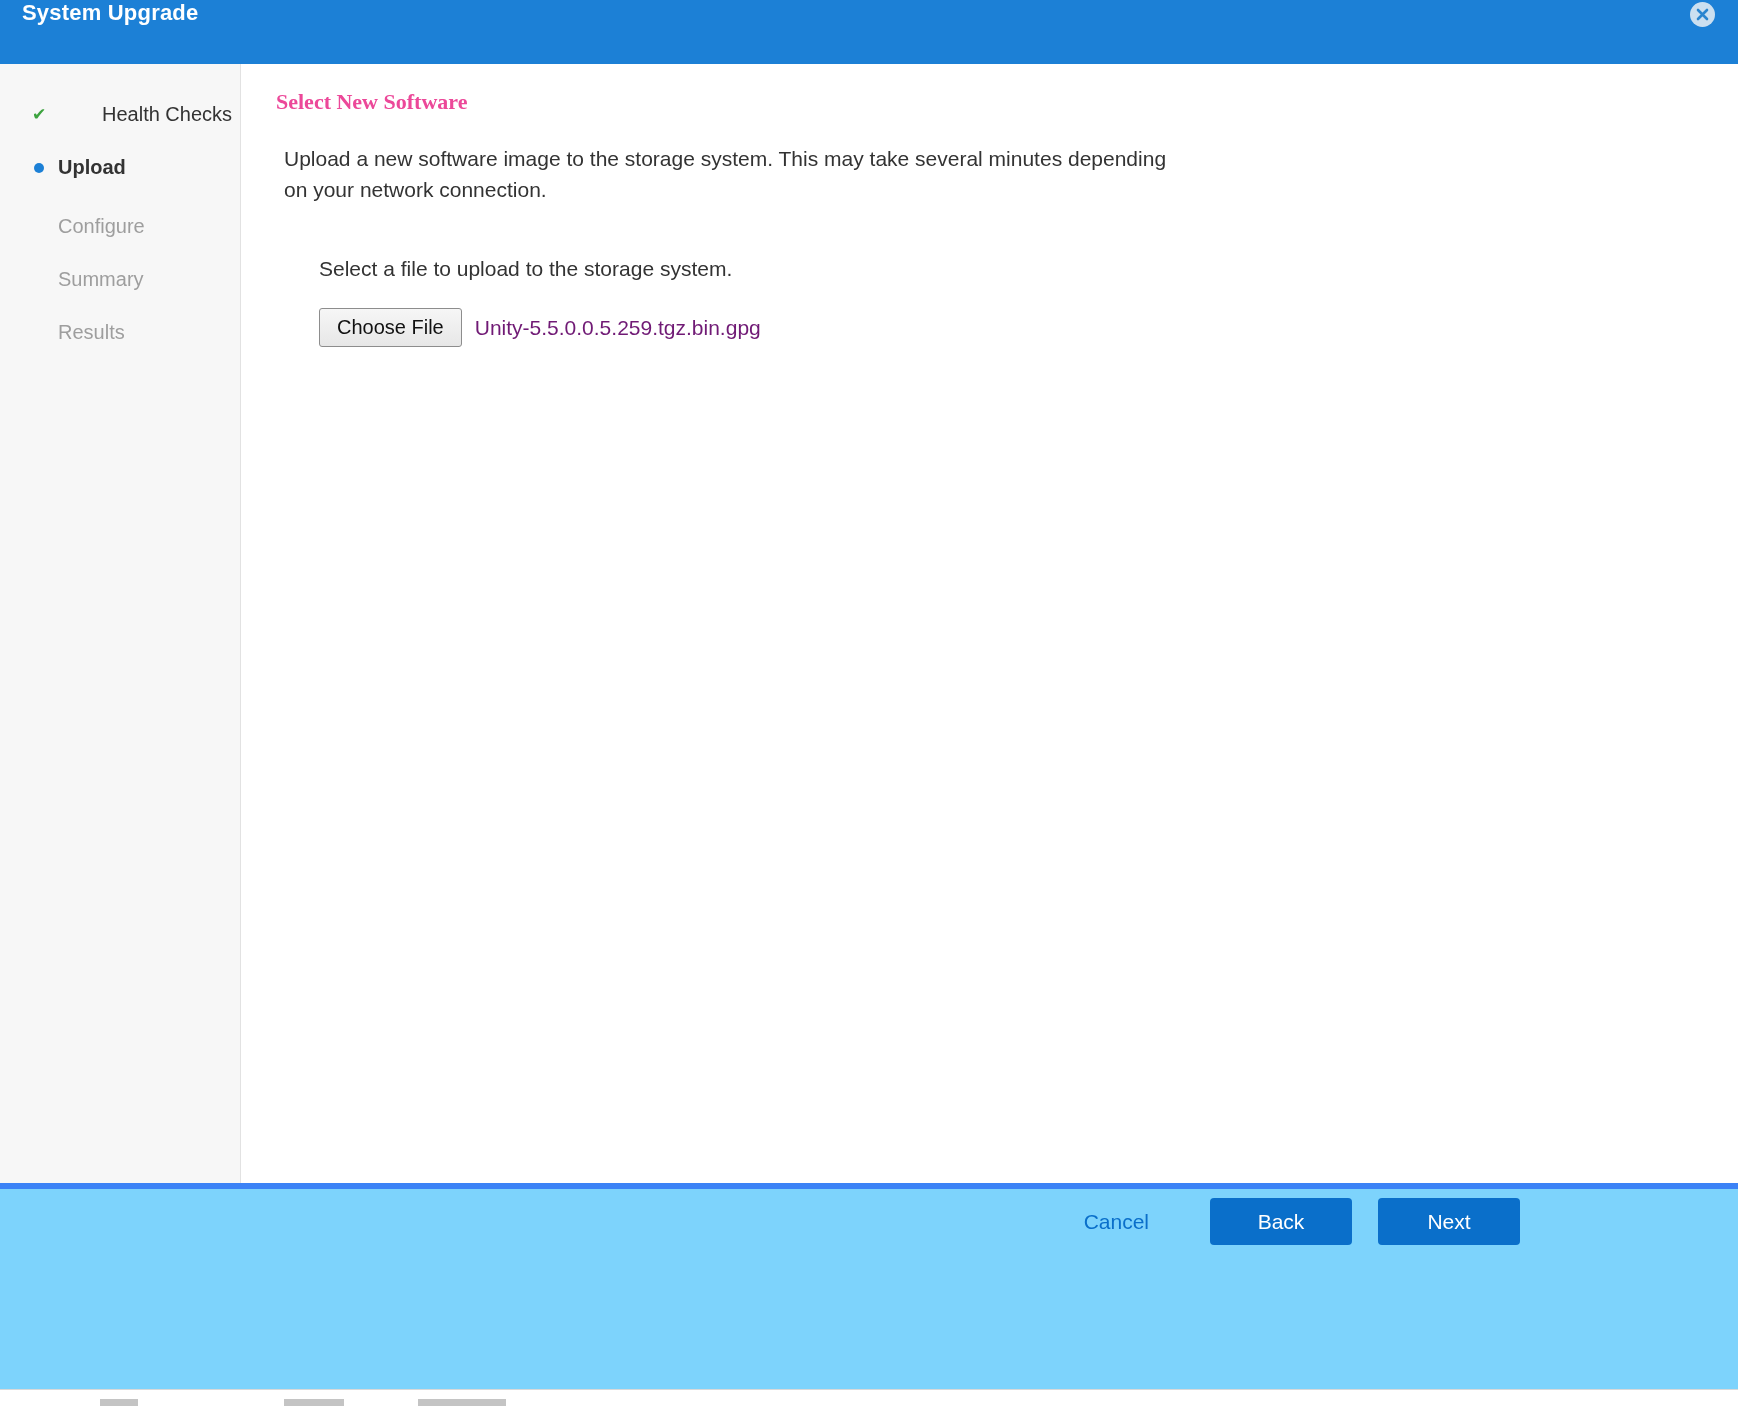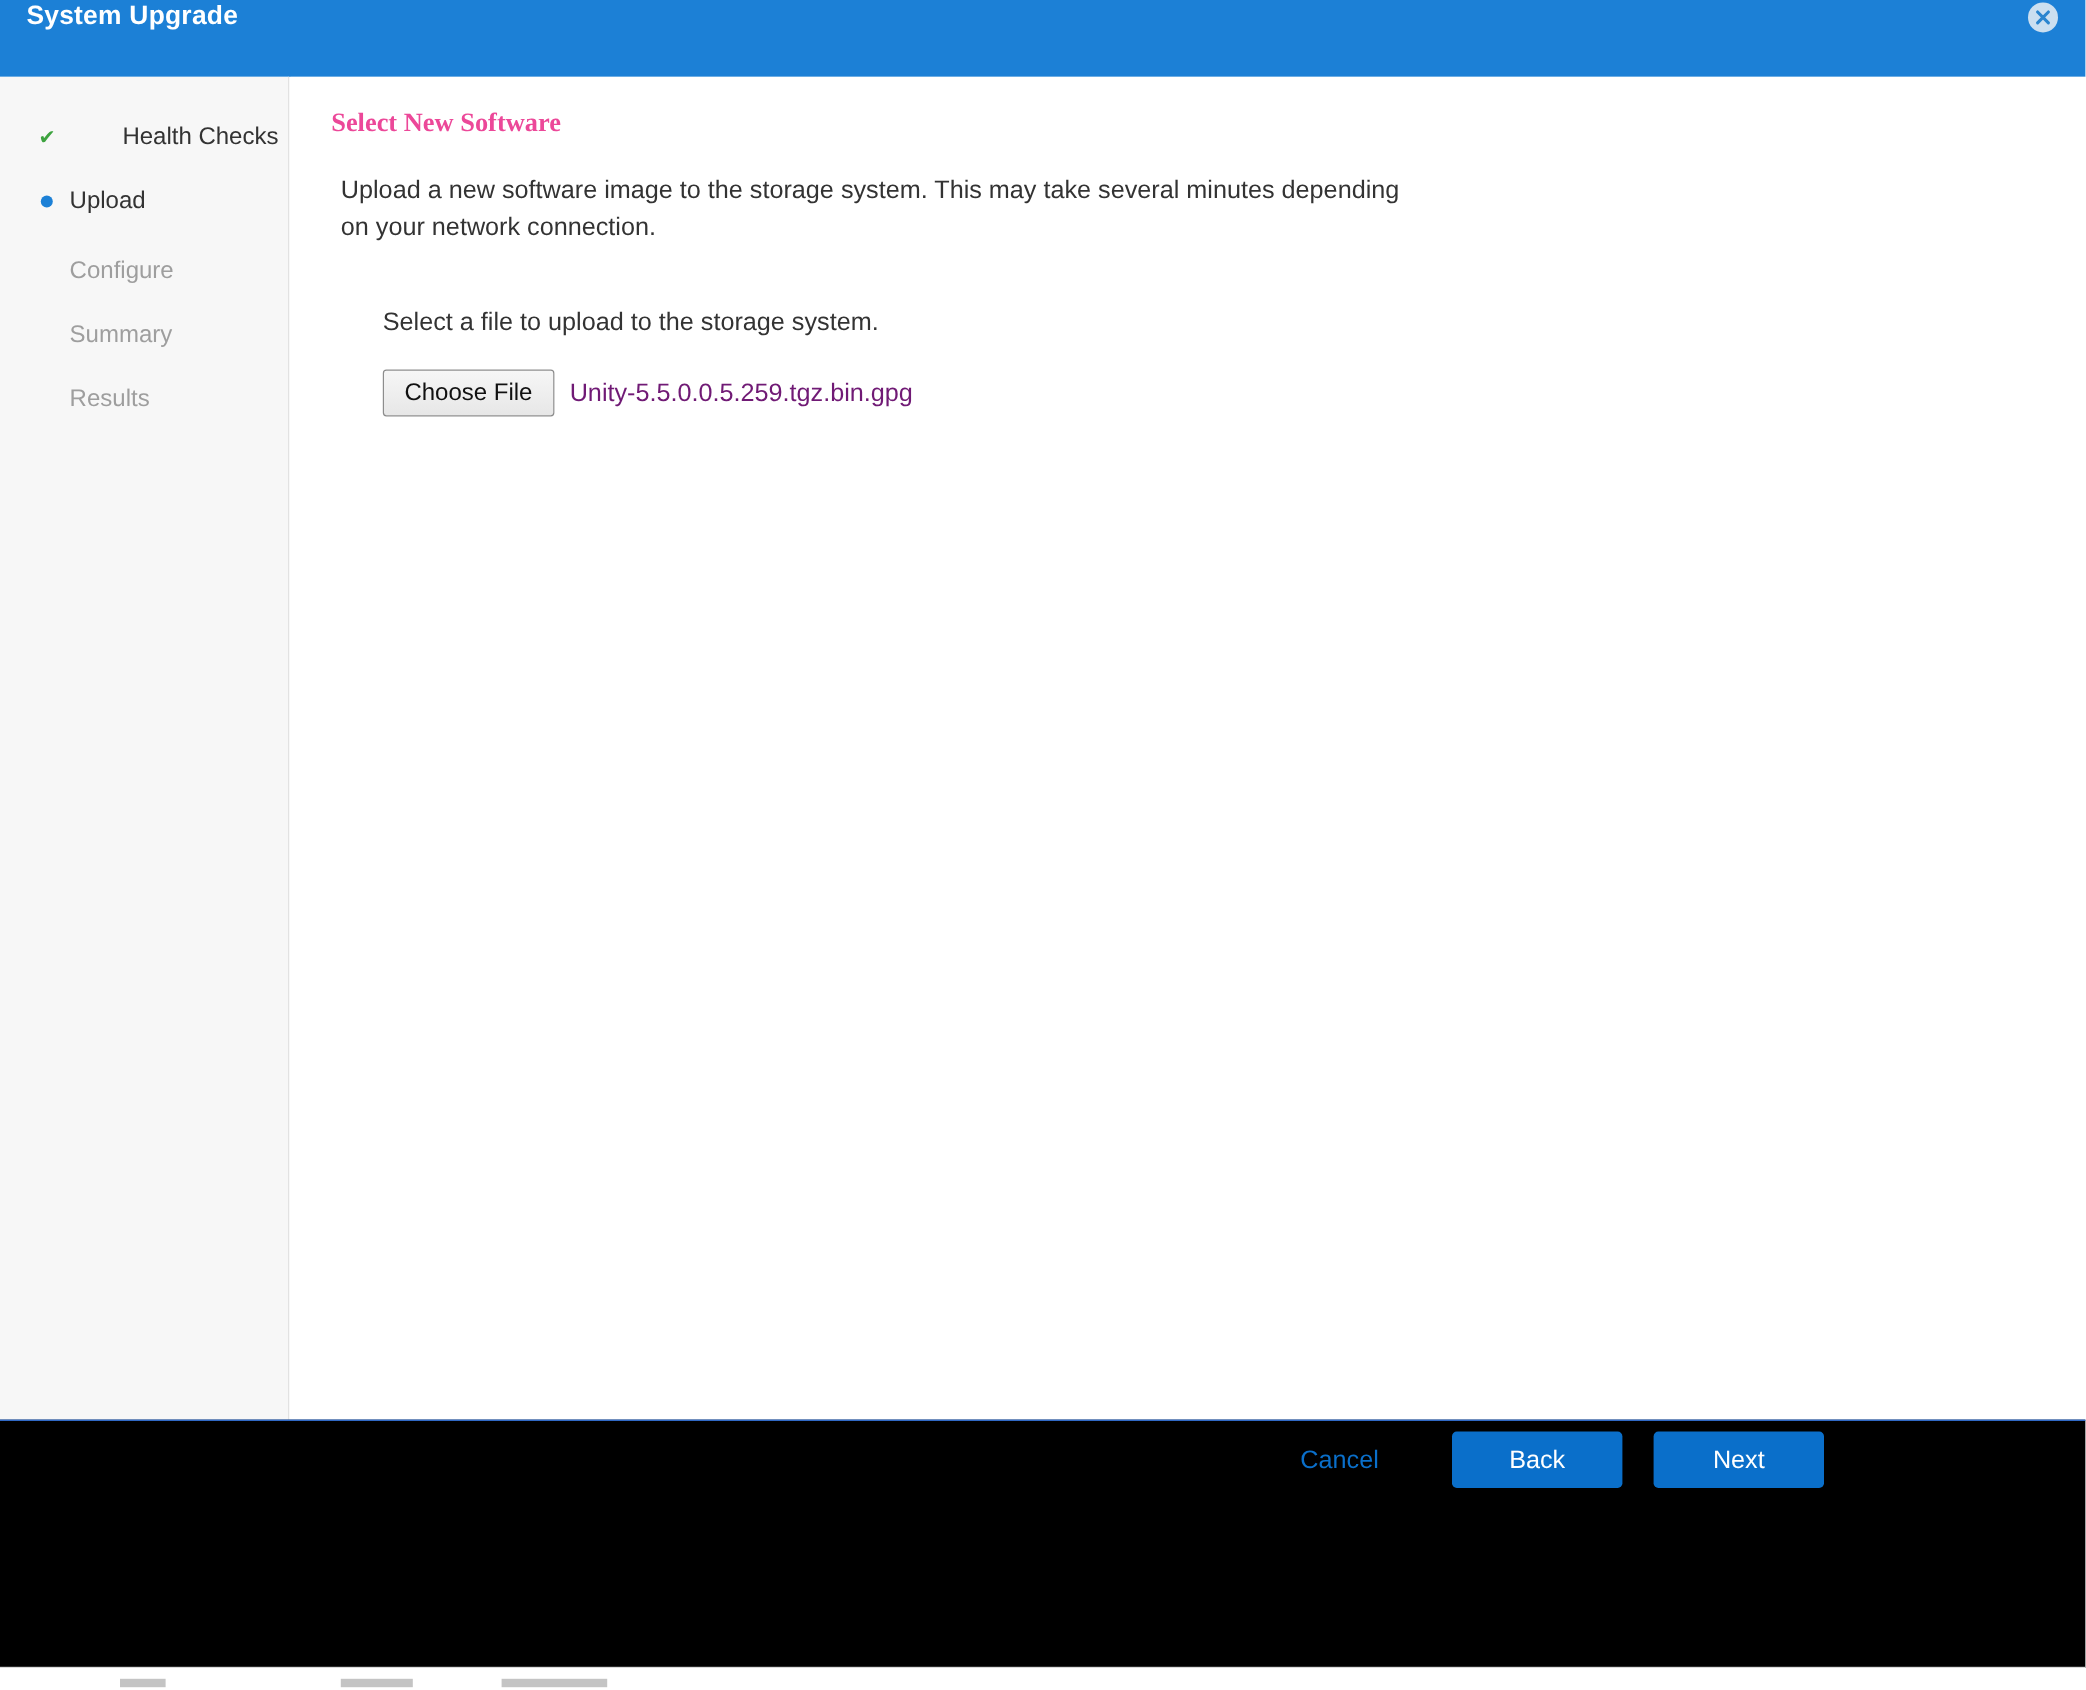--- a/index.html
+++ b/index.html
@@ -34,21 +34,21 @@
     padding-top: 24px;
   }
   .step {
     height: 53px; display: flex; align-items: center;
     padding-left: 32px; font-size: 20px; cursor: pointer;
   }
   .step .step-ico {
     width: 26px; display: inline-flex; align-items: center; flex: 0 0 26px;
   }
   .step.completed .label { color: #333; margin-left: 44px; }
-  .step.current .label { color: #333; font-weight: normal; }
+  .step.current .label { color: #333; font-weight: bold; }
   .step.upcoming { cursor: default; }
   .step.upcoming .label { color: #9e9e9e; margin-top: 12px; }
   .check-glyph { color: #3da33f; font-size: 17px; font-weight: bold; line-height: 1; }
   .dot-glyph {
     width: 10px; height: 10px; border-radius: 50%; background: #1c80d6;
     display: inline-block; margin-left: 2px;
   }
 
   
   .main {
@@ -68,21 +68,21 @@
     font-size: 20px; color: #111;
     background: linear-gradient(#f6f6f6, #e7e7e7);
     border: 1px solid #8d8d8d; border-radius: 3px;
     padding: 7px 17px; cursor: pointer;
   }
   .file-name { margin-left: 13px; font-size: 21px; color: #701a75; }
 
   
   .footer {
     position: absolute; top: 1183px; left: 0; right: 0; height: 207px;
-    background: #000000; border-top: 1px solid #3b82f6; border-bottom: 1px solid #d9d9d9;
+    background: #7dd3fc; border-top: 6px solid #3b82f6; border-bottom: 1px solid #d9d9d9;
   }
   .footer-actions {
     display: flex; align-items: center; justify-content: flex-end;
     padding-top: 9px; padding-right: 218px; gap: 26px;
   }
   .link-btn {
     background: none; border: none; color: #0a6fca; font-size: 21px;
     cursor: pointer; margin-right: 35px;
     font-family: "Liberation Sans", "DejaVu Sans", sans-serif;
   }

